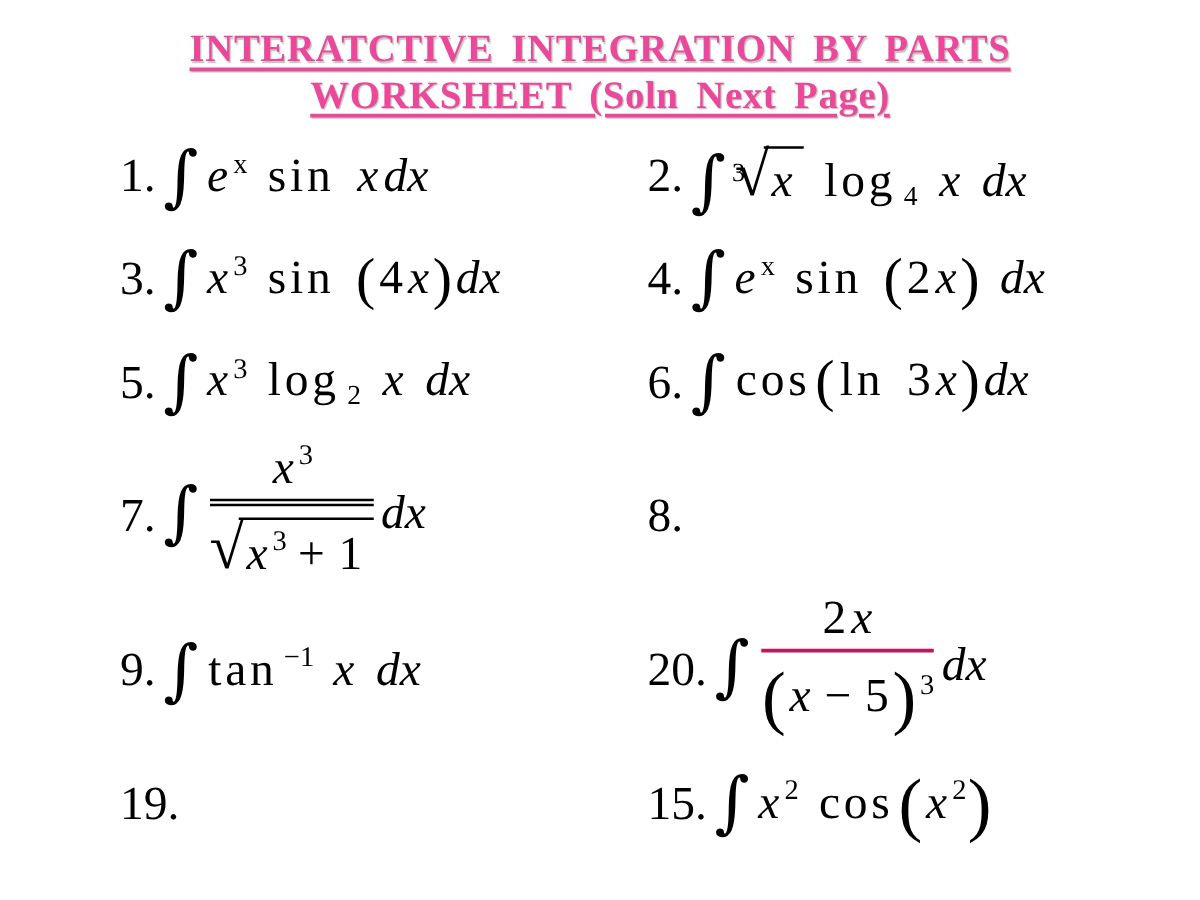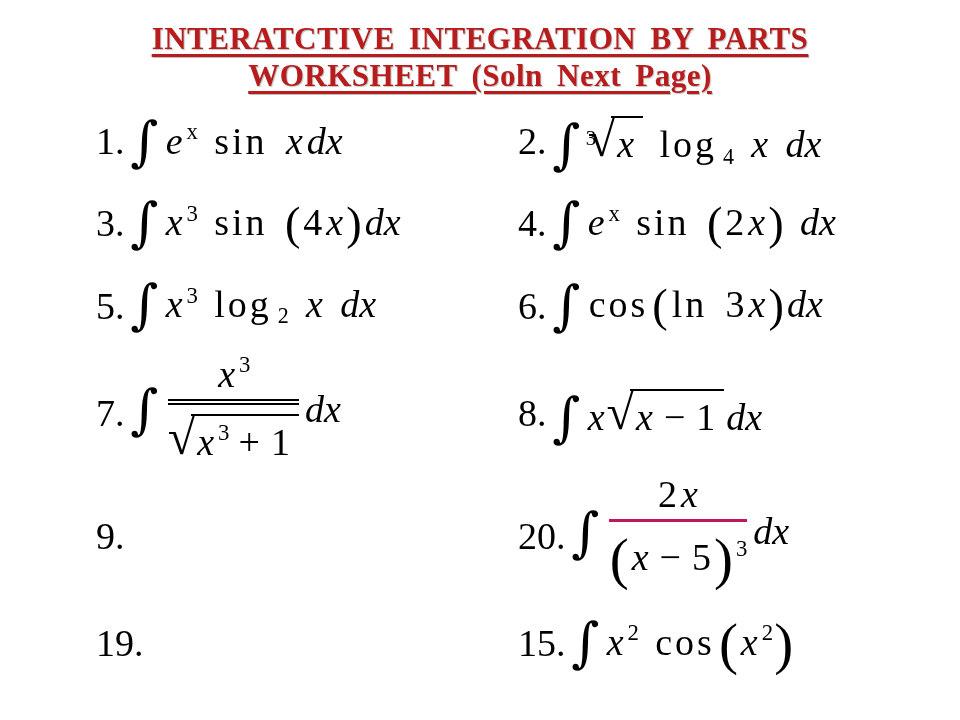--- a/index.html
+++ b/index.html
@@ -1,19 +1,19 @@
 <!DOCTYPE html>
 <html><head>
 <meta charset="utf-8">
 <style>
   html,body{margin:0;padding:0;background:#ffffff;}
   .slide{position:relative;width:960px;height:720px;background:#ffffff;overflow:hidden;
          font-family:"Liberation Serif", serif;color:#000;}
   .title-block{padding-top:20px;text-align:center;font-weight:bold;font-size:31px;line-height:37px;
-               color:#b91c1c;letter-spacing:.5px;word-spacing:6px;
+               color:#ec4899;letter-spacing:.5px;word-spacing:6px;
                text-shadow:1px 1px 1px rgba(110,110,110,.45);}
   .title-line{display:inline-block;text-decoration:underline;text-decoration-thickness:2.5px;
               text-underline-offset:5px;}
   .problems{display:grid;grid-template-columns:1fr 1fr;grid-template-rows:85px 80px 85px 130px 115px 100px;
             margin-top:4px;}
   .problem{display:flex;align-items:center;padding-left:96px;}
   .problem.right{padding-left:38px;}
   .plabel{font-size:38px;margin-right:5px;white-space:nowrap;}
   .pmath{font-size:38px;white-space:nowrap;}
   
@@ -70,24 +70,24 @@
       <div class="problem right">
         <span class="plabel">6.</span>
         <span class="pmath"><span class="mi-int">∫</span><span class="mi-fn">cos</span><span class="mi-paren">(</span><span class="mi-fn">ln</span><span class="mi-sp">&nbsp;</span><span class="mi-num">3</span><span class="mi-var">x</span><span class="mi-paren">)</span><span class="mi-var">dx</span></span>
       </div>
       <div class="problem">
         <span class="plabel">7.</span>
         <span class="pmath"><span class="mi-int">∫</span><span class="mi-frac"><span class="mi-frac-num bar-double"><span class="mi-var">x</span><span class="mi-sup">3</span></span><span class="mi-frac-den"><span class="mi-sqrt"><span class="mi-sqrt-sign">√</span><span class="mi-radicand"><span class="mi-var">x</span><span class="mi-sup">3</span><span class="mi-op">+</span><span class="mi-num">1</span></span></span></span></span><span class="mi-var">dx</span></span>
       </div>
       <div class="problem right">
         <span class="plabel">8.</span>
-        <span class="pmath"><span class="mi-int">∫</span><span class="mi-var">x</span><span class="mi-sqrt"><span class="mi-sqrt-sign">√</span><span class="mi-radicand"><span class="mi-var">x</span><span class="mi-op">−</span><span class="mi-num">1</span></span></span><span class="mi-var">dx</span></span>
       </div>
       <div class="problem">
         <span class="plabel">9.</span>
+        <span class="pmath"><span class="mi-int">∫</span><span class="mi-fn">tan</span><span class="mi-sup">−1</span><span class="mi-sp">&nbsp;</span><span class="mi-var">x</span><span class="mi-sp">&nbsp;</span><span class="mi-var">dx</span></span>
       </div>
       <div class="problem right">
         <span class="plabel">20.</span>
         <span class="pmath"><span class="mi-int">∫</span><span class="mi-frac"><span class="mi-frac-num bar-single"><span class="mi-num">2</span><span class="mi-var">x</span></span><span class="mi-frac-den"><span class="mi-paren mi-paren-big">(</span><span class="mi-var">x</span><span class="mi-op">−</span><span class="mi-num">5</span><span class="mi-paren mi-paren-big">)</span><span class="mi-sup">3</span></span></span><span class="mi-var">dx</span></span>
       </div>
       <div class="problem">
         <span class="plabel">19.</span>
       </div>
       <div class="problem right">
         <span class="plabel">15.</span>

